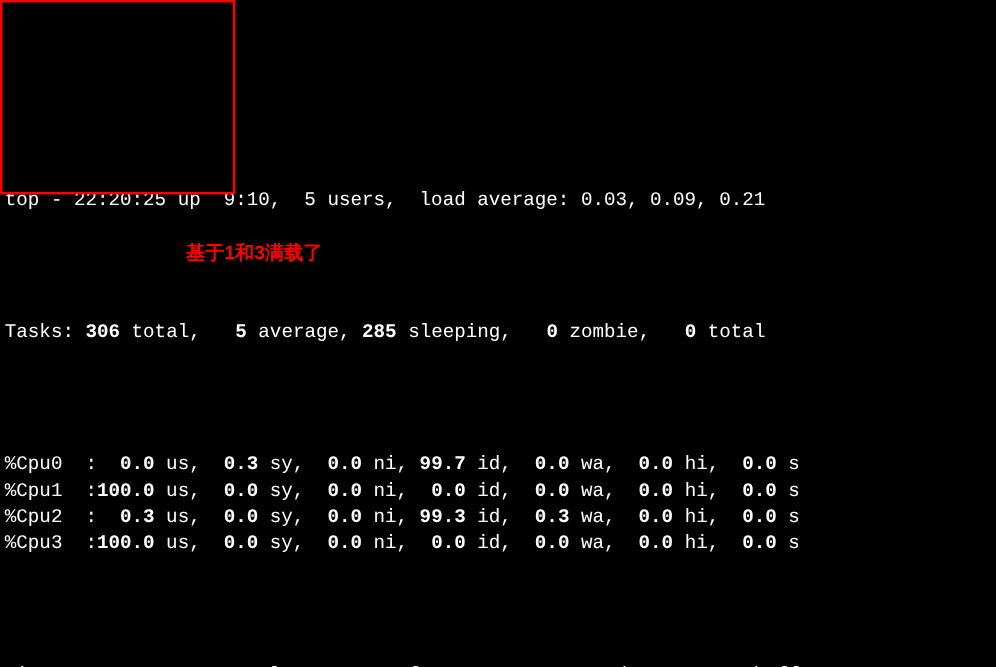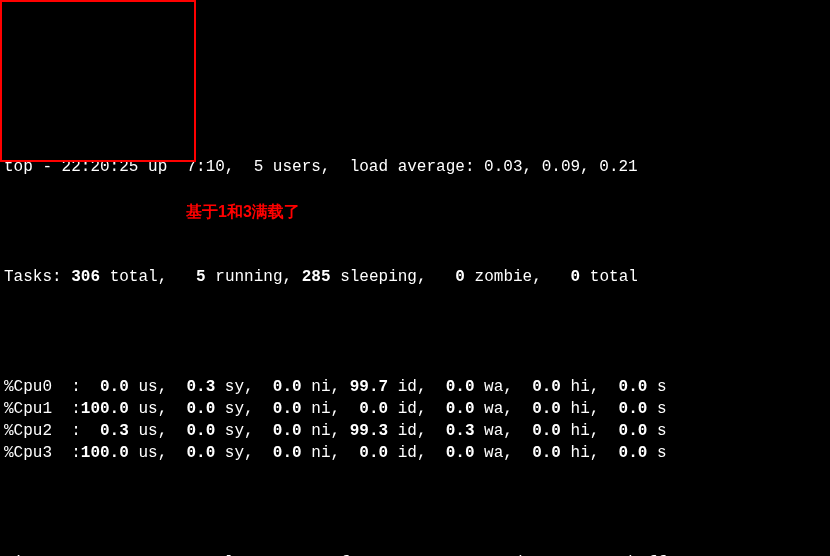--- a/index.html
+++ b/index.html
@@ -27,40 +27,40 @@
     left: 0px;
     top: 0px;
     width: 192px;
     height: 158px;
     pointer-events: none;
   }
   .annotation {
     position: absolute;
     color: #f00;
     font-weight: bold;
-    left: 186px;
+    left: 155px;
     top: 201px;
     font-size: 16px;
     font-family: "SimSun", "Microsoft YaHei", sans-serif;
     pointer-events: none;
   }
 </style>
 </head>
 <body>
 
 <div class="screen">
 
   <div class="red-box"></div>
   <div class="annotation">基于1和3满载了</div>
 
   
-  <span class="line">top - 22:20:25 up  7:10,  5 users,  load average: 0.03, 0.09, 0.21</span>
+  <span class="line">top - 22:20:25 up  9:10,  5 users,  load average: 0.03, 0.09, 0.21</span>
 
   
-  <span class="line"><span>Tasks:</span> <span class="bold">306</span> <span>total,</span>   <span class="bold">5</span> <span>running,</span> <span class="bold">285</span> <span>sleeping,</span>   <span class="bold">0</span> <span>zombie,</span>   <span class="bold">0</span> <span>total</span></span>
+  <span class="line"><span>Tasks:</span> <span class="bold">306</span> <span>total,</span>   <span class="bold">5</span> <span>average,</span> <span class="bold">285</span> <span>sleeping,</span>   <span class="bold">0</span> <span>zombie,</span>   <span class="bold">0</span> <span>total</span></span>
 
   
   <div id="cpu-lines"><span class="line">%Cpu0  :<span class="bold">  0.0</span> us,<span class="bold">  0.3</span> sy,<span class="bold">  0.0</span> ni,<span class="bold"> 99.7</span> id,<span class="bold">  0.0</span> wa,<span class="bold">  0.0</span> hi,<span class="bold">  0.0</span> s</span><span class="line">%Cpu1  :<span class="bold">100.0</span> us,<span class="bold">  0.0</span> sy,<span class="bold">  0.0</span> ni,<span class="bold">  0.0</span> id,<span class="bold">  0.0</span> wa,<span class="bold">  0.0</span> hi,<span class="bold">  0.0</span> s</span><span class="line">%Cpu2  :<span class="bold">  0.3</span> us,<span class="bold">  0.0</span> sy,<span class="bold">  0.0</span> ni,<span class="bold"> 99.3</span> id,<span class="bold">  0.3</span> wa,<span class="bold">  0.0</span> hi,<span class="bold">  0.0</span> s</span><span class="line">%Cpu3  :<span class="bold">100.0</span> us,<span class="bold">  0.0</span> sy,<span class="bold">  0.0</span> ni,<span class="bold">  0.0</span> id,<span class="bold">  0.0</span> wa,<span class="bold">  0.0</span> hi,<span class="bold">  0.0</span> s</span></div>
 
   
   <span class="line"><span>KiB Mem :</span>  <span class="bold">1863104</span> <span>total,</span>   <span class="bold">106092</span> <span>free,</span>   <span class="bold">995068</span> <span>used,</span>   <span class="bold">761944</span> <span>buff</span></span>
 
   
   
 

